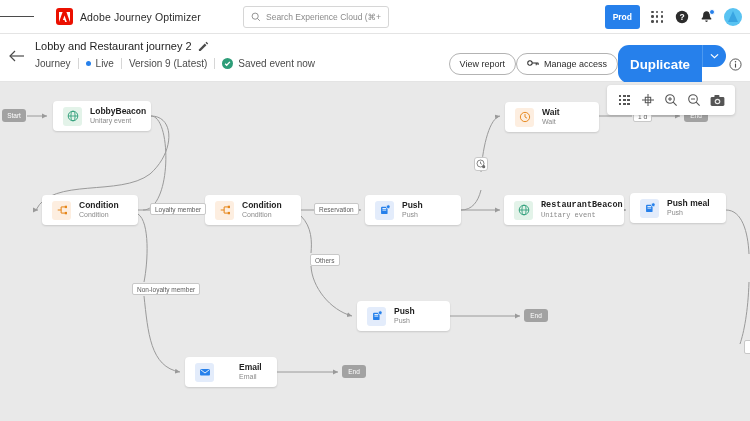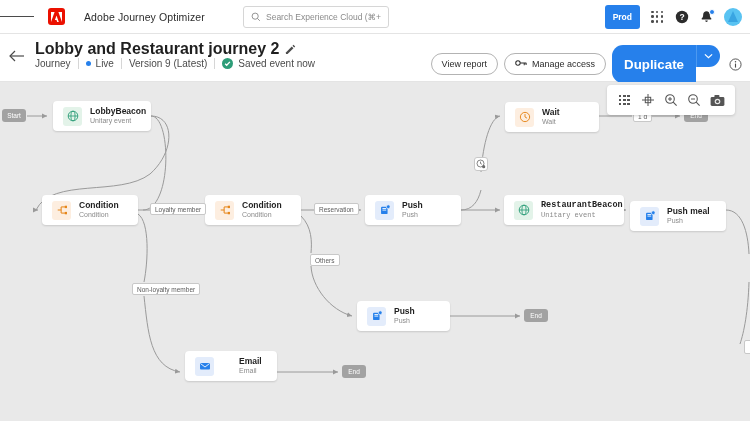--- a/index.html
+++ b/index.html
@@ -12,21 +12,21 @@
   #app { position: relative; width: 750px; height: 421px; }
 
   
   .topbar {
     position: absolute; top: 0; left: 0; width: 750px; height: 34px;
     background: #fff; border-bottom: 1px solid #e4e4e4;
     display: flex; align-items: center;
   }
   .hamburger { width: 34px; height: 34px; display:flex; align-items:center; justify-content:center; cursor:pointer; }
   .hamburger span { display:block; width:13px; height:1.6px; background:#4b4b4b; margin:1.6px 0; }
-  .brand { display: flex; align-items: center; gap: 19px; margin-left: 14px; justify-content: center; }
+  .brand { display: flex; align-items: center; gap: 7px; margin-left: 22px; justify-content: center; }
   .adobe-logo {
     width: 17px; height: 17px; background: #eb1000; border-radius: 3px;
     display: flex; align-items: center; justify-content: center;
   }
   .adobe-logo svg { display:block; }
   .brand-text { font-size: 10.5px; color: #2c2c2c; letter-spacing: .1px; }
   .search-wrap {
     position: absolute; left: 243px; top: 6px; width: 146px; height: 22px;
     border: 1px solid #d6d6d6; border-radius: 3px; background: #fff;
     display: flex; align-items: center; padding: 0 7px; gap: 5px;
@@ -59,33 +59,33 @@
     border-bottom: 11px solid #1f8cd6; opacity:.55;
   }
 
   
   .subbar {
     position: absolute; top: 34px; left: 0; width: 750px; height: 48px;
     background: #fff; border-bottom: 1px solid #e4e4e4;
   }
   .back-arrow { position: absolute; left: 9px; top: 49px; cursor: pointer; }
   .title-row { position: absolute; left: 35px; top: 40px; display: flex; align-items: center; gap: 6px; }
-  .journey-title { font-size: 16px; font-weight: bold; color: #1f1f1f; }
+  .journey-title { font-size: 11px; font-weight: normal; color: #1f1f1f; }
   .pencil { cursor: pointer; display: flex; }
   .meta-row {
     position: absolute; left: 35px; top: 56px; display: flex; align-items: center;
     font-size: 10px; color: #4b4b4b; height: 14px;
   }
   .meta-row .sep { width: 1px; height: 11px; background: #d6d6d6; margin: 0 7px; }
   .live-dot { width: 5px; height: 5px; border-radius: 50%; background: #2680eb; margin-right: 5px; }
   .saved-check {
     width: 11px; height: 11px; border-radius: 50%; background: #2d9d78;
     display: flex; align-items: center; justify-content: center; margin-right: 5px;
   }
-  .actions { position: absolute; right: 8px; top: 45px; display: flex; align-items: center; gap: 6px; }
+  .actions { position: absolute; right: 8px; top: 45px; display: flex; align-items: center; }
   .btn {
     font-family: "Liberation Sans", sans-serif; font-size: 9px; color: #2c2c2c;
     background: #fff; border: 1px solid #b3b3b3; border-radius: 11px;
     padding: 3px 10px; cursor: pointer; display: flex; align-items: center; gap: 5px; height: 22px;
   }
   .btn-primary {
     background: #2680eb; color: #fff; border: none; font-weight: bold;
     border-radius: 11px 0 0 11px; padding: 3px 12px; height: 38px;
   }
   .btn-primary-split {
@@ -483,21 +483,21 @@
             <ellipse cx="7" cy="7" rx="2.4" ry="5.6" fill="none" stroke="#2d9d78" stroke-width="1"></ellipse>
             <line x1="1.4" y1="7" x2="12.6" y2="7" stroke="#2d9d78" stroke-width="1"></line>
           </svg>
       </span>
       <span class="node-txt">
         <span class="node-title">RestaurantBeacon</span>
         <span class="node-sub">Unitary event</span>
       </span>
     </div>
 
-    <div class="node" style="left:630px;top:119px;width:96px;height:30px;">
+    <div class="node" style="left:630px;top:111px;width:96px;height:30px;">
       <span class="node-ico ico-blue">
         <svg width="12" height="12" viewBox="0 0 14 14">
             <rect x="2.4" y="3.2" width="7.6" height="8.6" rx="1.1" fill="#2680eb"></rect>
             <rect x="4" y="4.8" width="4.4" height="1" fill="#fff"></rect>
             <rect x="4" y="6.6" width="4.4" height="1" fill="#fff"></rect>
             <circle cx="10.8" cy="3.2" r="2.2" fill="#2680eb" stroke="#fff" stroke-width=".7"></circle>
           </svg>
       </span>
       <span class="node-txt">
         <span class="node-title">Push meal</span>
@@ -513,21 +513,21 @@
             <rect x="4" y="6.6" width="4.4" height="1" fill="#fff"></rect>
             <circle cx="10.8" cy="3.2" r="2.2" fill="#2680eb" stroke="#fff" stroke-width=".7"></circle>
           </svg>
       </span>
       <span class="node-txt">
         <span class="node-title">Push</span>
         <span class="node-sub">Push</span>
       </span>
     </div>
 
-    <div class="node" style="left:185px;top:269px;width:92px;height:30px;gap:25px;">
+    <div class="node" style="left:185px;top:275px;width:92px;height:30px;gap:25px;">
       <span class="node-ico ico-blue">
         <svg width="12" height="12" viewBox="0 0 14 14">
             <rect x="1.2" y="3.4" width="11.6" height="7.6" rx="1" fill="#2680eb"></rect>
             <polyline points="1.8,4.2 7,8.2 12.2,4.2" fill="none" stroke="#fff" stroke-width="1"></polyline>
           </svg>
       </span>
       <span class="node-txt">
         <span class="node-title">Email</span>
         <span class="node-sub">Email</span>
       </span>

